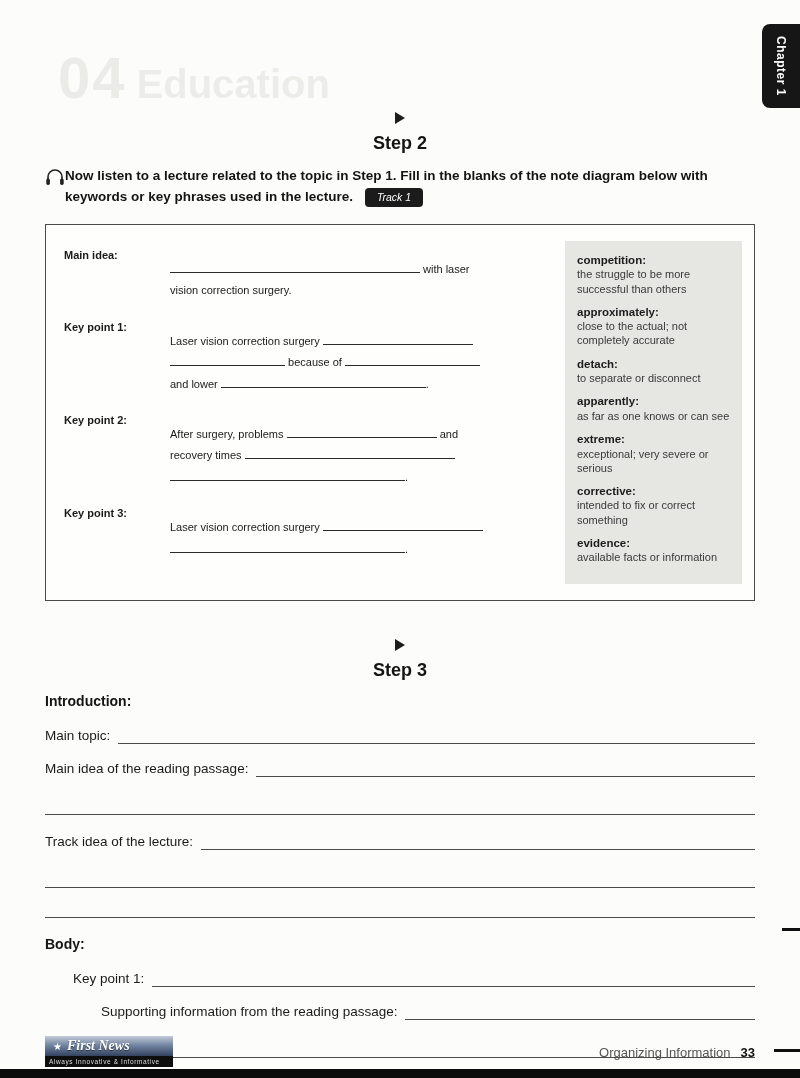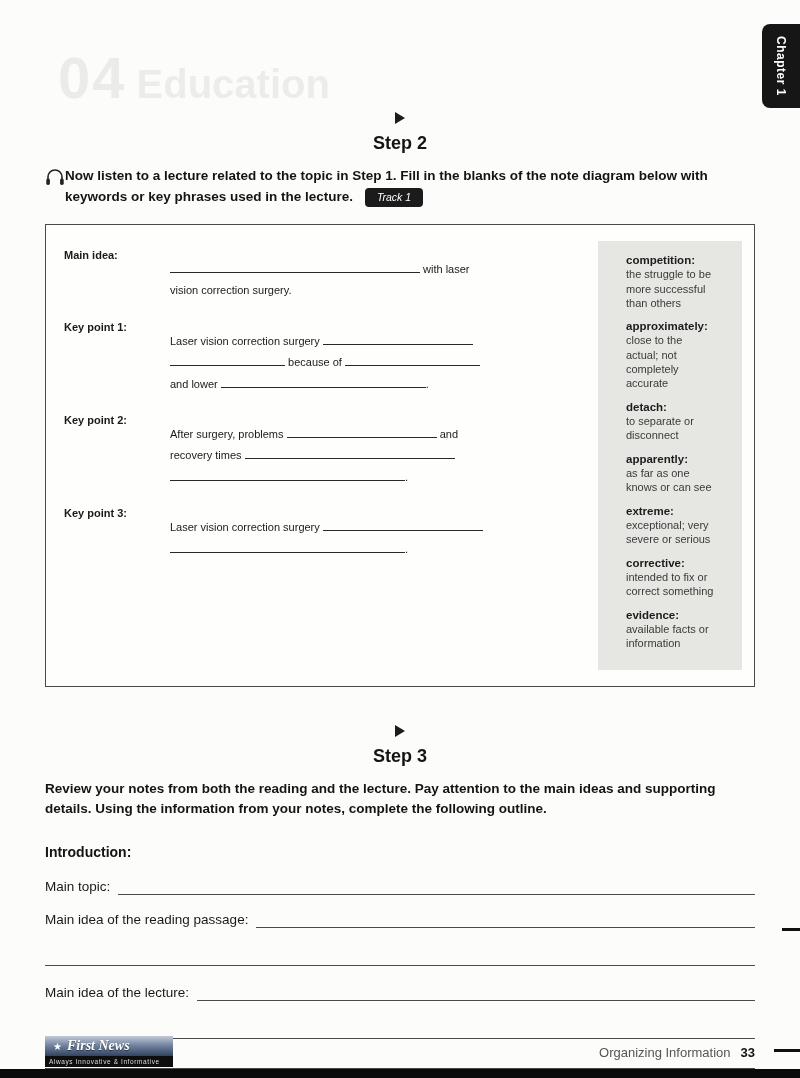--- a/index.html
+++ b/index.html
@@ -33,21 +33,21 @@
   .note-box { display: flex; border: 1.4px solid #4a4a4a; background: #fefefd; padding: 16px 12px 16px 18px; gap: 12px;
     min-height: 342px; margin-bottom: 38px; }
   .note-left { flex: 1; padding-top: 6px; }
   .n-row { display: flex; margin-bottom: 17px; font-size: 11px; color: #1a1a1a; }
   .n-label { width: 106px; font-weight: bold; flex-shrink: 0; padding-top: 2px; }
   .n-content { flex: 1; line-height: 1.95; margin-top: 12px; }
   .blank { display: inline-block; border-bottom: 1.2px solid #2a2a2a; height: 13px; vertical-align: baseline; }
   .w250 { width: 250px; } .w235 { width: 235px; } .w210 { width: 210px; } .w205 { width: 205px; }
   .w160 { width: 160px; } .w150 { width: 150px; } .w135 { width: 135px; } .w115 { width: 115px; }
 
-  .vocab { width: 144px; background: #e6e6e3; padding: 12px 28px 10px; font-size: 11px; color: #2e2e2e; }
+  .vocab { width: 177px; background: #e6e6e3; padding: 12px 12px 10px; font-size: 11px; color: #2e2e2e; }
   .vocab-entry { margin-bottom: 9px; }
   .vocab-term { font-weight: bold; font-size: 11.5px; color: #1c1c1c; line-height: 1.25; }
   .vocab-def { line-height: 1.3; color: #3a3a3a; }
 
   
   .instr3 { font-size: 13.5px; font-weight: bold; color: #141414; line-height: 1.55; margin-bottom: 24px; }
   .section-label { font-size: 14px; font-weight: bold; color: #141414; margin-bottom: 18px; }
   .fill-row { display: flex; align-items: flex-end; font-size: 13.5px; color: #1a1a1a; margin-bottom: 12px; }
   .fill-label { white-space: nowrap; padding-bottom: 1px; }
   .fill-line { flex: 1; border-bottom: 1px solid #4a4a4a; height: 17px; margin-left: 8px; }
@@ -185,37 +185,36 @@
           <div class="vocab-def">available facts or information</div>
         </div>
       </div>
     </div>
 
     <div class="step-heading">
       <span class="tri"></span>
       <span class="step-title">Step 3</span>
     </div>
 
-    <p class="instr3">Review your notes from both the reading and the lecture. Pay attention to the main ideas and supporting details. Using the information from your notes, complete the following outline.</p>
 
     <div class="section-label">Introduction:</div>
 
     <div class="fill-row mb16">
       <span class="fill-label">Main topic:</span>
       <span class="fill-line"></span>
     </div>
 
     <div class="fill-row">
       <span class="fill-label">Main idea of the reading passage:</span>
       <span class="fill-line"></span>
     </div>
     <div class="full-line mb18"></div>
 
     <div class="fill-row">
-      <span class="fill-label">Main idea of the lecture:</span>
+      <span class="fill-label">Track idea of the lecture:</span>
       <span class="fill-line"></span>
     </div>
     <div class="full-line"></div>
     <div class="full-line mb18"></div>
 
     <div class="section-label body-label">Body:</div>
 
     <div class="fill-row ind1 mb16">
       <span class="fill-label">Key point 1:</span>
       <span class="fill-line"></span>

